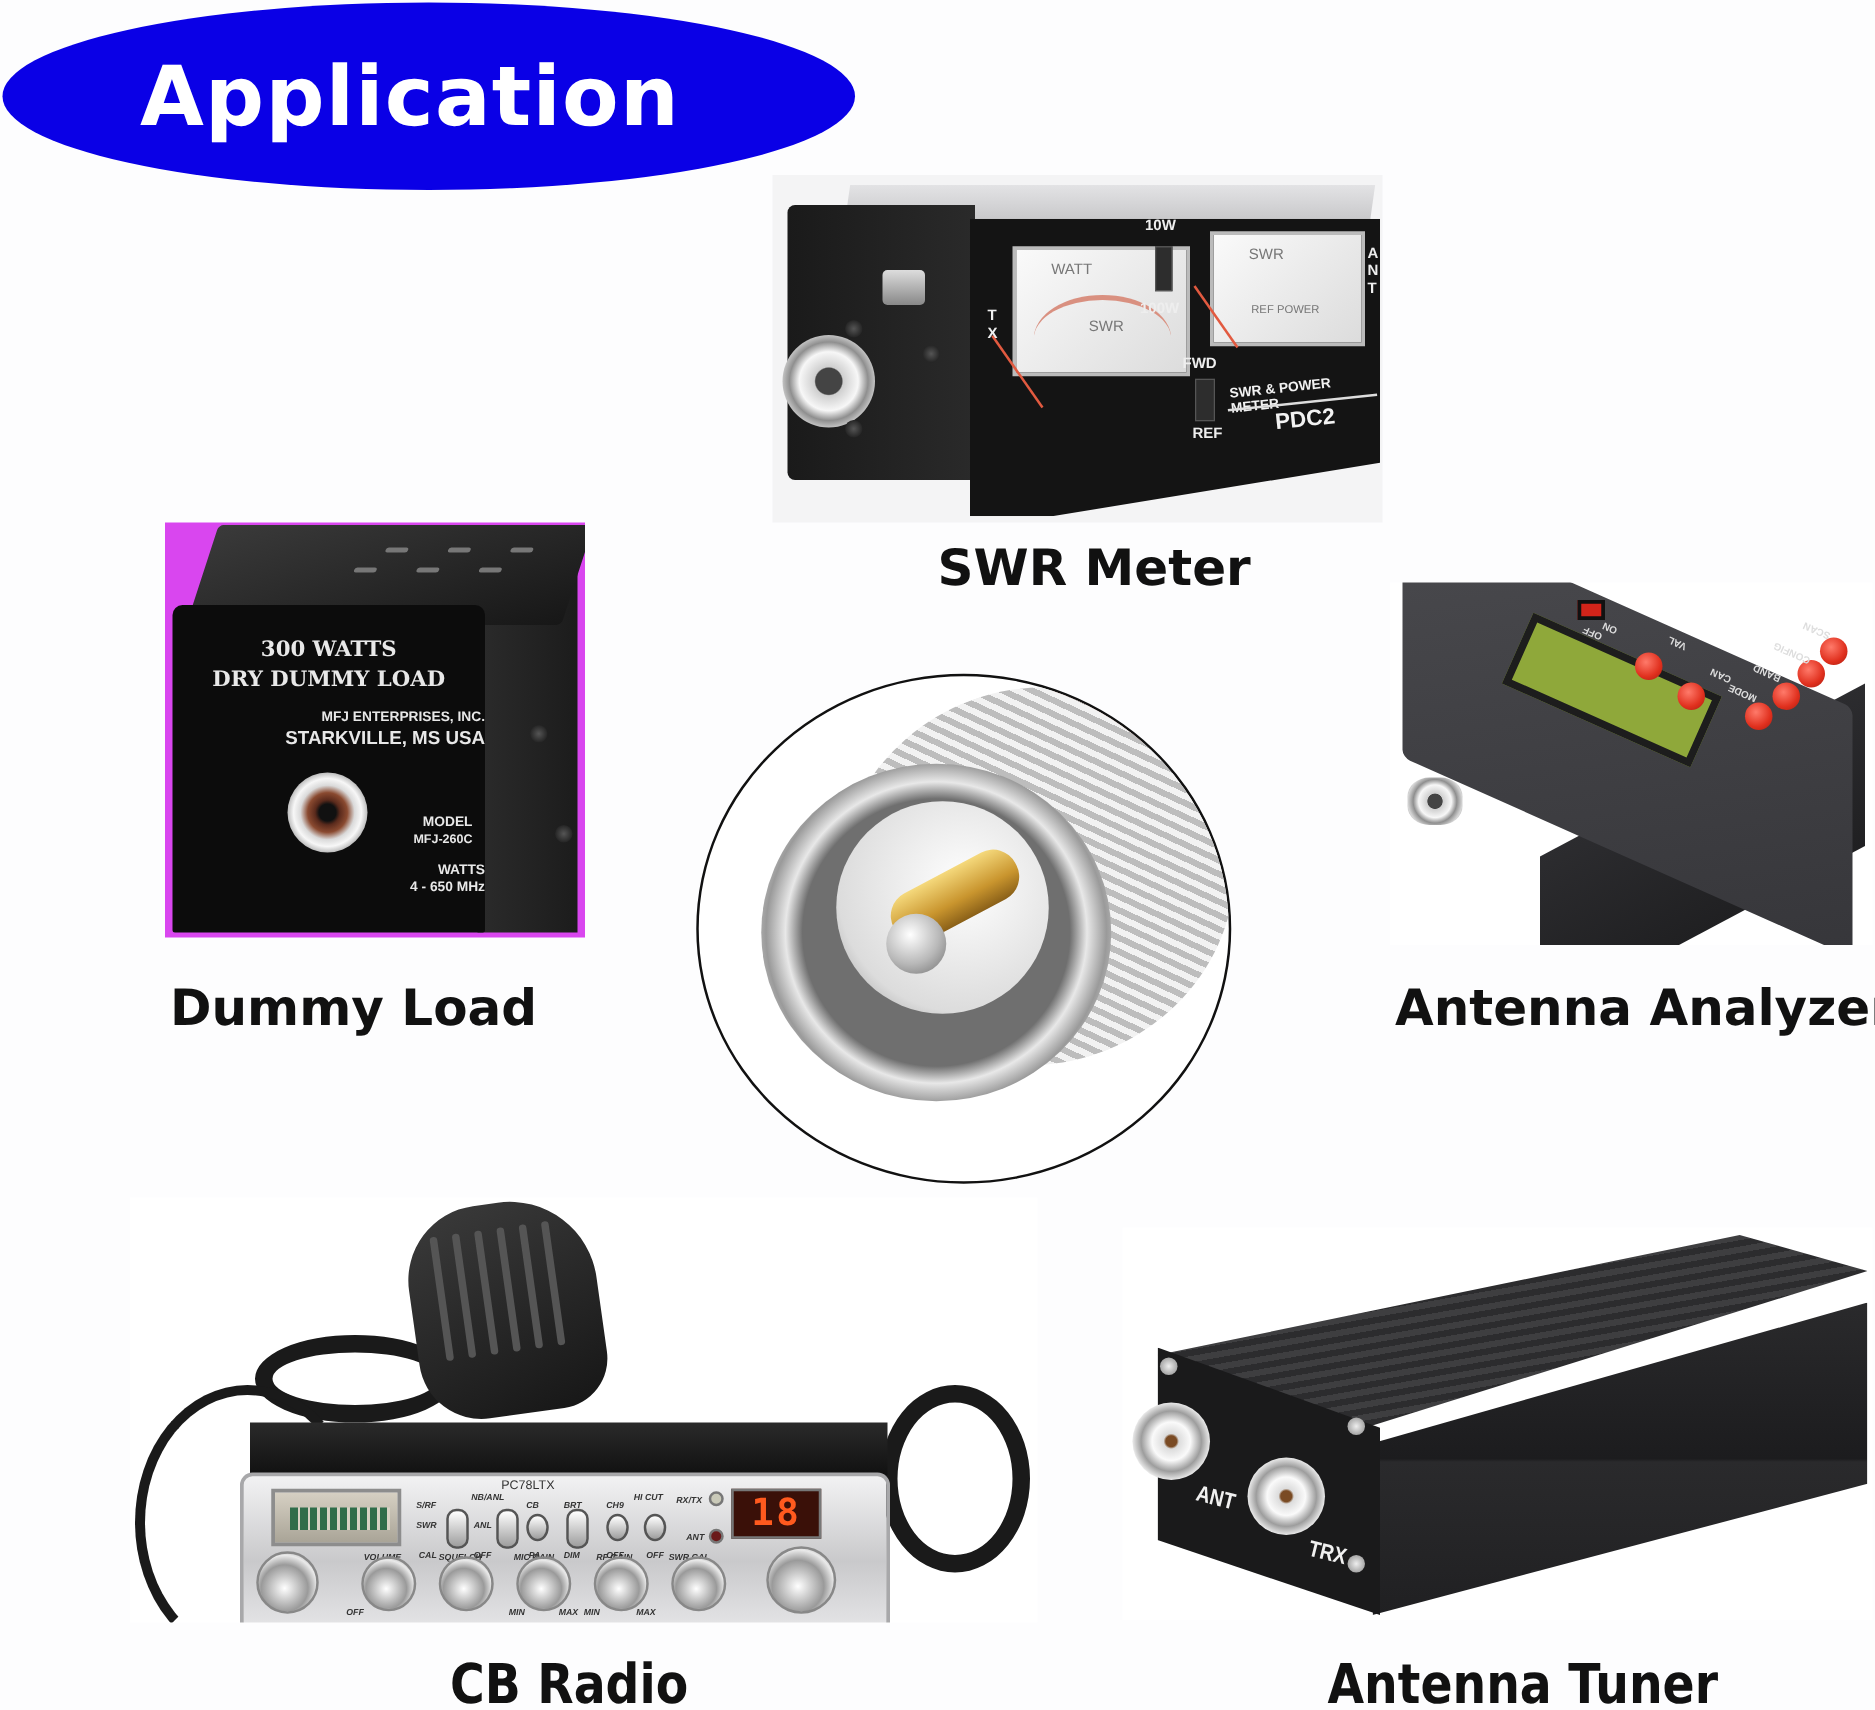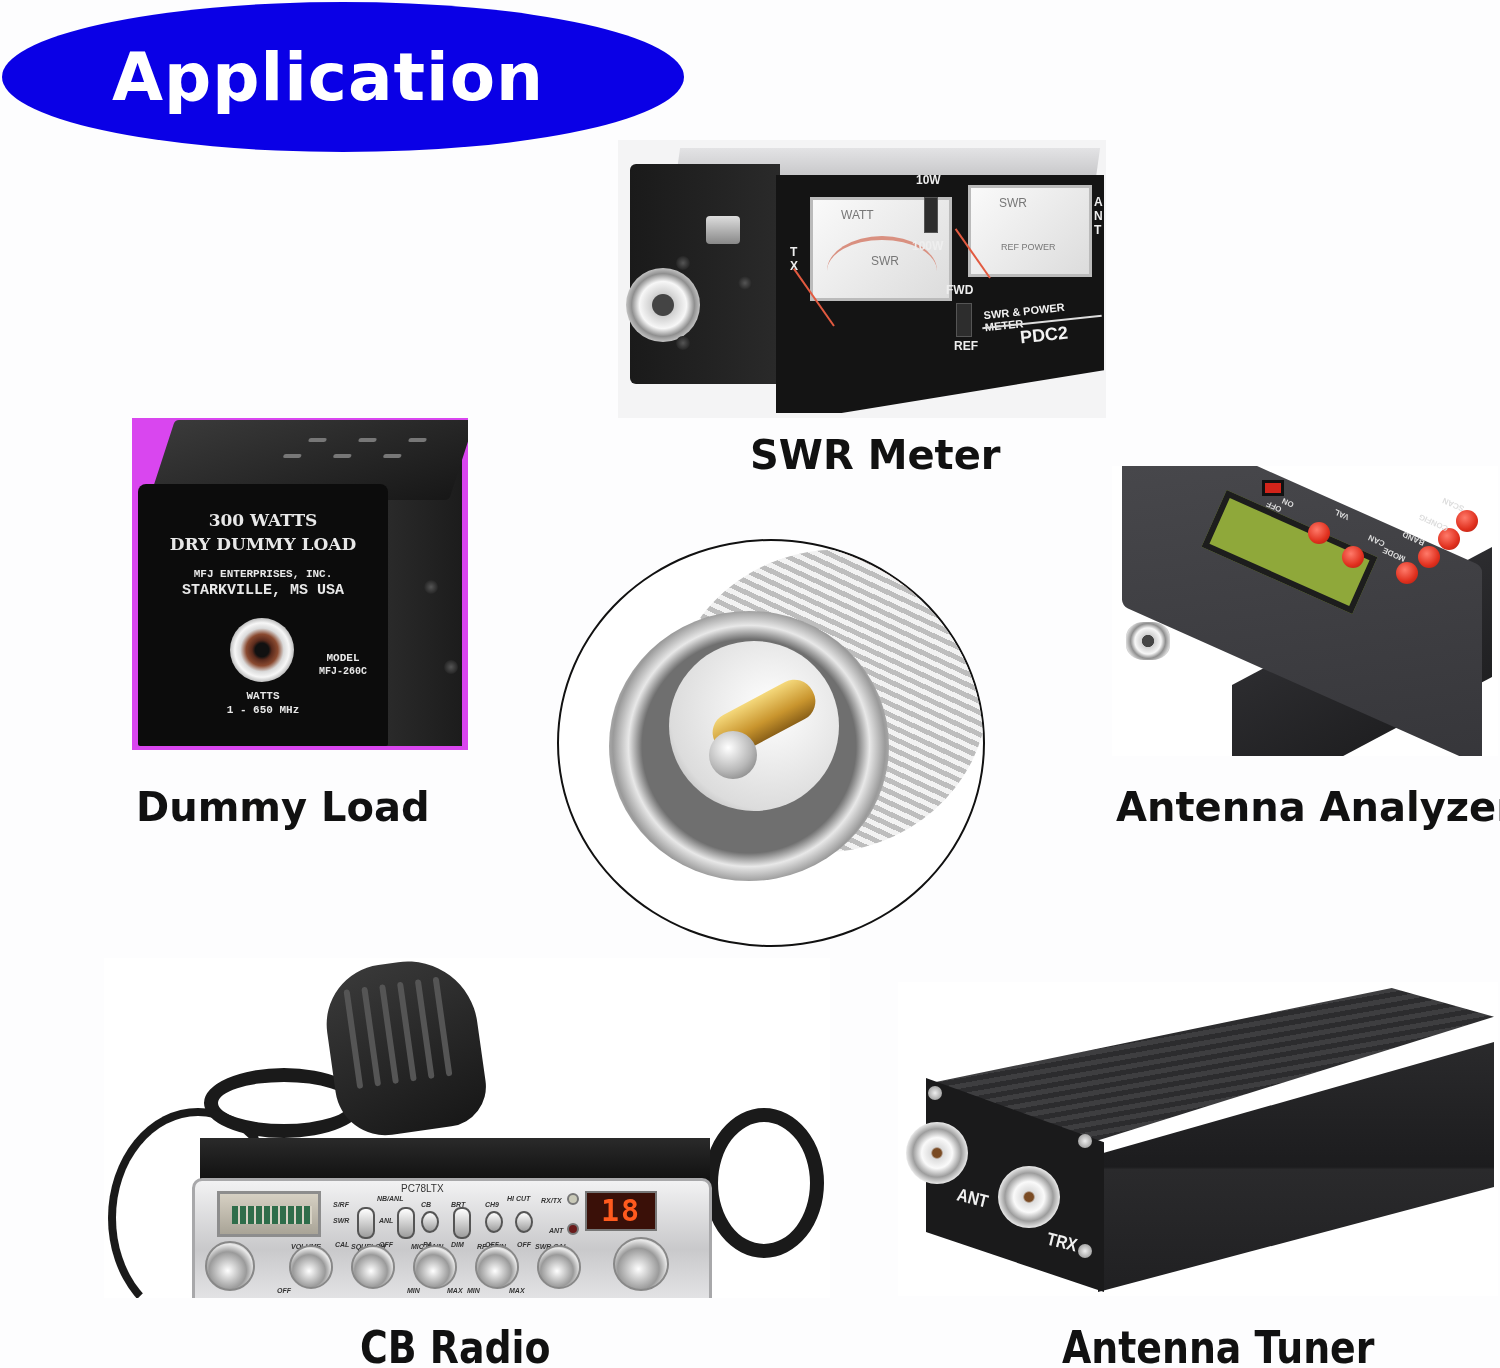--- a/index.html
+++ b/index.html
@@ -40,21 +40,21 @@
     .screw { position: absolute; width: 14px; height: 14px; border-radius: 50%; background: radial-gradient(circle,#555,#111); }
 
     
     .dummy { left: 132px; top: 418px; width: 336px; height: 332px; background: #d946ef; }
     .dummy-top { position: absolute; left: 30px; top: 2px; width: 300px; height: 80px; background: linear-gradient(160deg,#3a3a3a,#171717); transform: skewX(-18deg); border-radius: 4px; }
     .vent { position: absolute; width: 18px; height: 4px; background: #777; border-radius: 2px; }
     .dummy-side { position: absolute; left: 250px; top: 2px; width: 80px; height: 326px; background: linear-gradient(90deg,#2b2b2b,#1c1c1c); }
     .dummy-front { position: absolute; left: 6px; top: 66px; width: 250px; height: 262px; background: #0c0c0c; border-radius: 8px 8px 2px 2px; }
     .dl-text { position: absolute; left: 0; width: 250px; text-align: center; color: #e8e8e8; }
     .serif { font-family: "DejaVu Serif", serif; font-weight: bold; }
-    .sans { font-family: Liberation Mono, monospace; font-weight: bold; }
+    .sans { font-family: Liberation Sans, sans-serif; font-weight: bold; text-align: right; }
 
     
     .circle-frame { position: absolute; left: 557px; top: 539px; width: 428px; height: 408px; border: 2px solid #111; border-radius: 50%; overflow: hidden; background: #fff; }
     .knurl { position: absolute; left: 110px; top: 10px; width: 320px; height: 300px; border-radius: 50%;
       background: repeating-linear-gradient(45deg,#bdbdbd 0 5px,#f2f2f2 5px 10px), #ccc; transform: rotate(-20deg); }
     .cable { position: absolute; left: 260px; top: -30px; width: 200px; height: 80px; background: #a8837a; transform: rotate(30deg); }
     .ring-outer { position: absolute; left: 50px; top: 70px; width: 280px; height: 270px; border-radius: 50%; background: radial-gradient(circle,#6f6f6f 55%,#e8e8e8 62%,#9a9a9a 70%,#dcdcdc 80%,#8b8b8b 100%); }
     .insulator { position: absolute; left: 110px; top: 100px; width: 170px; height: 170px; border-radius: 50%; background: radial-gradient(circle at 60% 40%,#ffffff,#dcdcdc 70%,#8a8a8a 100%); }
     .pin { position: absolute; left: 150px; top: 155px; width: 110px; height: 42px; border-radius: 20px; background: linear-gradient(180deg,#f5d97c,#c9952e 60%,#8a6018); transform: rotate(-28deg); }
     .pintip { position: absolute; left: 150px; top: 190px; width: 48px; height: 48px; border-radius: 50%; background: radial-gradient(circle at 40% 35%,#ffffff,#b8b8b8 55%,#6d6d6d); }
@@ -150,21 +150,21 @@
   </div>
   <div class="dummy-front">
     <div class="dl-text serif" style="top:26px;font-size:17px;">300 WATTS</div>
     <div class="dl-text serif" style="top:50px;font-size:17px;">DRY DUMMY LOAD</div>
     <div class="dl-text sans" style="top:84px;font-size:11px;">MFJ ENTERPRISES, INC.</div>
     <div class="dl-text sans" style="top:98px;font-size:15px;">STARKVILLE, MS  USA</div>
     <div class="connector" style="left:92px;top:134px;width:64px;height:64px;background:radial-gradient(circle,#111 15%,#5a2a1c 22%,#8a4a30 35%,#dadada 48%,#f7f7f7 60%,#8a8a8a 80%,#cfcfcf 100%);"></div>
     <span class="dl-text sans" style="left:170px;width:70px;top:168px;font-size:11px;">MODEL</span>
     <span class="dl-text sans" style="left:170px;width:70px;top:182px;font-size:10px;">MFJ-260C</span>
     <div class="dl-text sans" style="top:206px;font-size:11px;left:0;">WATTS</div>
-    <div class="dl-text sans" style="top:220px;font-size:11px;">1 - 650 MHz</div>
+    <div class="dl-text sans" style="top:220px;font-size:11px;">4 - 650 MHz</div>
   </div>
 </div>
 <span class="label" style="left:136px;top:784px;">Dummy Load</span>
 
 <div class="circle-frame">
   <div class="cable"></div>
   <div class="knurl"></div>
   <div class="ring-outer"></div>
   <div class="insulator"></div>
   <div class="pin"></div>

